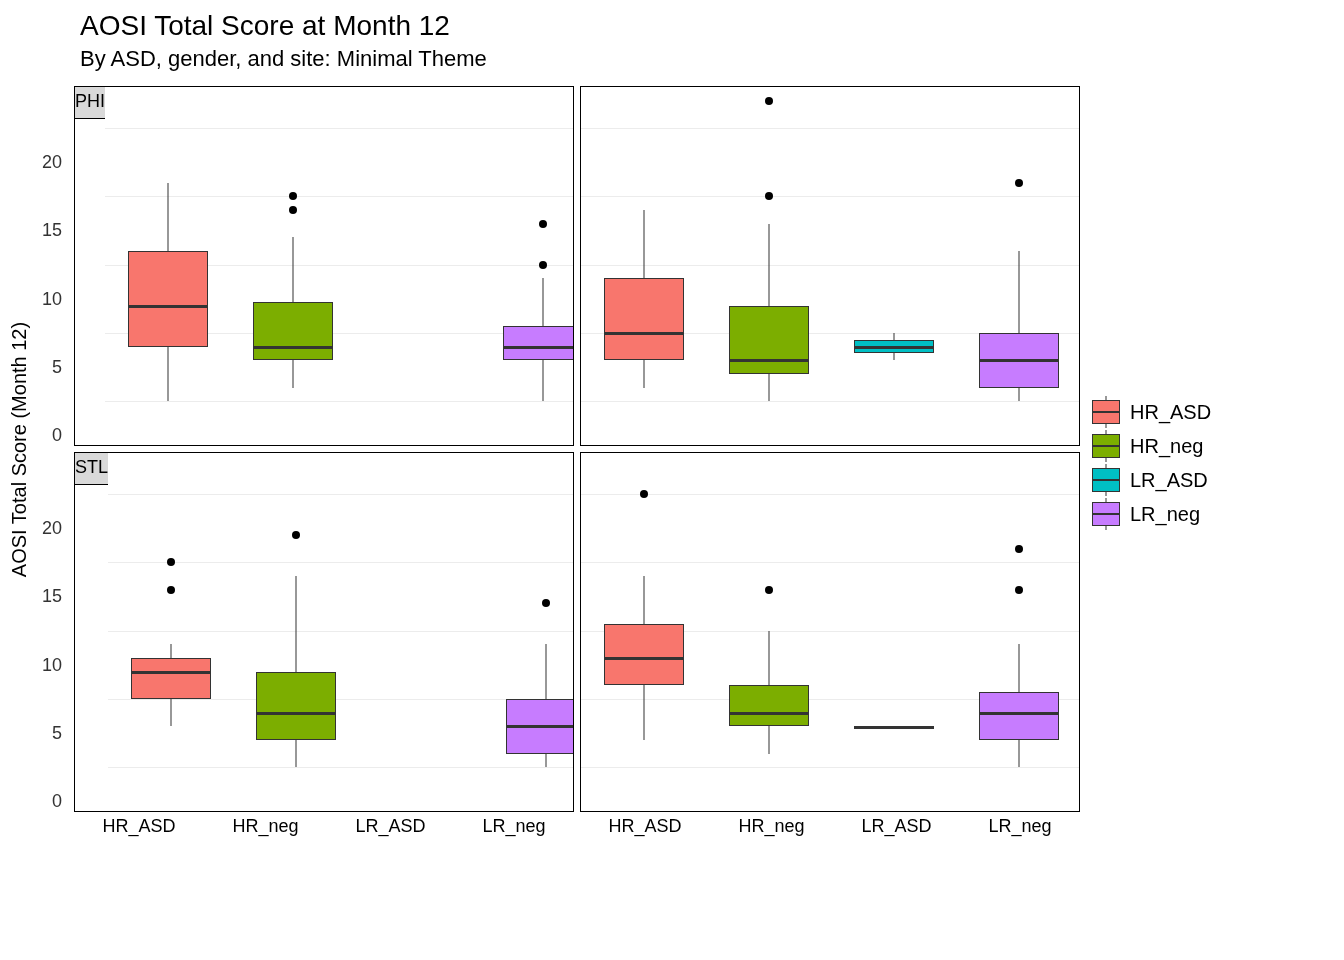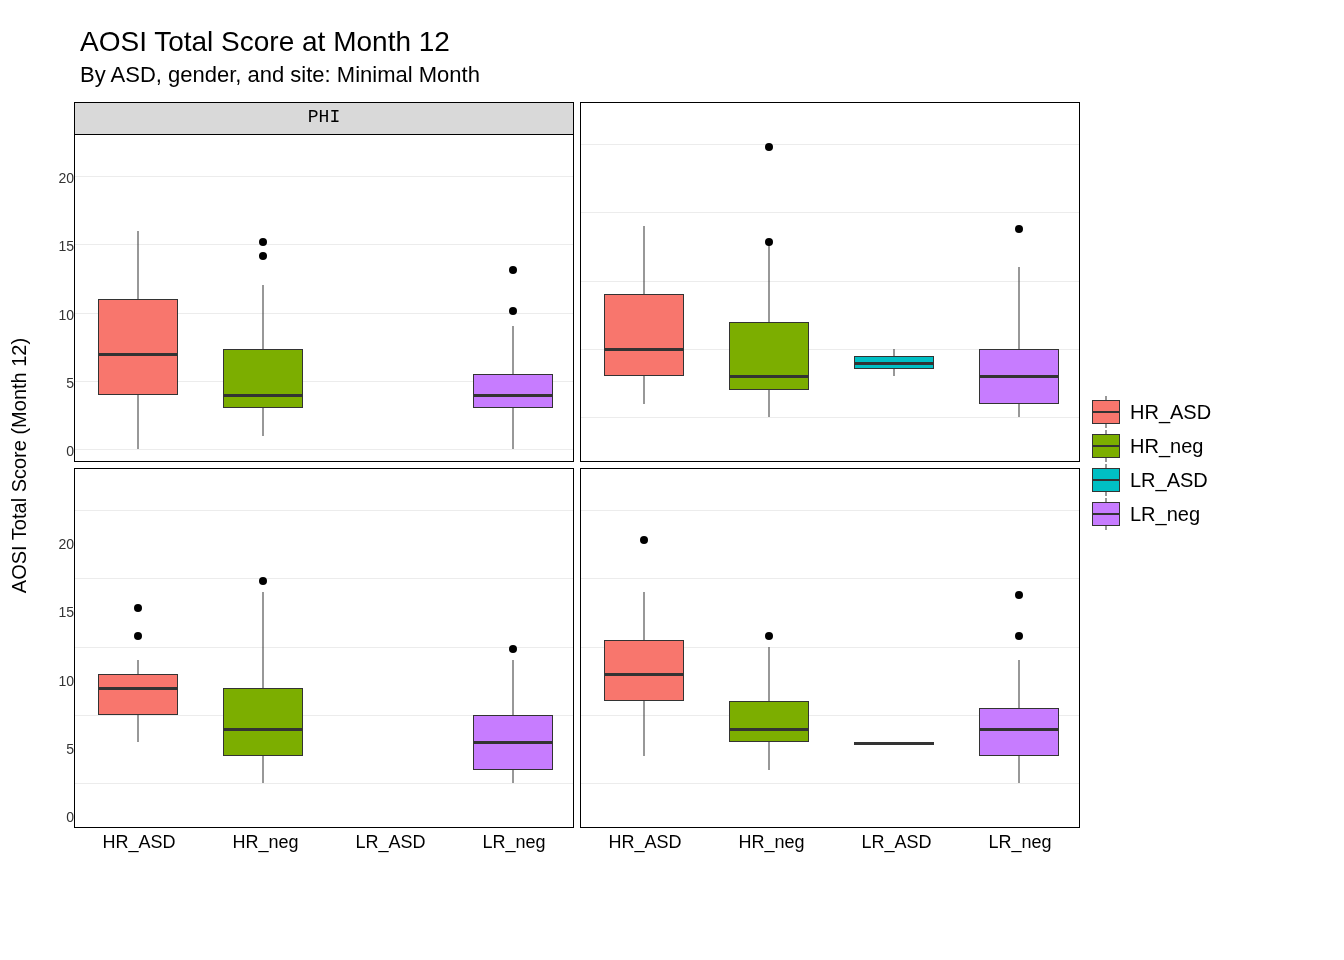--- a/index.html
+++ b/index.html
@@ -7,21 +7,21 @@
     padding: 0;
     background: #ffffff;
     font-family: Arial, Helvetica, sans-serif;
     color: #000;
   }
   .page {
     width: 1332px;
     height: 960px;
     position: relative;
     box-sizing: border-box;
-    padding-top: 26px;
+    padding-top: 10px;
   }
   .titles {
     padding-left: 80px;
   }
   .title {
     font-size: 28px;
     font-weight: 500;
     margin: 0 0 4px 0;
   }
   .subtitle {
@@ -44,37 +44,36 @@
     white-space: nowrap;
     font-size: 20px;
   }
   .ytick-col {
     width: 34px;
     position: relative;
     height: 720px; 
   }
   .ytick {
     position: absolute;
-    right: 0;
-    font-size: 14px;
+    right: 12px;
+    font-size: 18px;
     color: #333;
     transform: translateY(50%);
   }
   .facets {
     display: grid;
     grid-template-columns: 500px 500px;
     grid-auto-rows: 360px;
     gap: 6px;
   }
   .facet {
     border: 1px solid #000;
     display: flex;
-    flex-direction: column;
-    box-sizing: border-box;
-    font-family: Liberation Mono, monospace;
+    flex-direction: row;
+    box-sizing: border-box;
   }
   .strip {
     background: #d9d9d9;
     text-align: center;
     font-size: 18px;
     padding: 4px 0;
     border-bottom: 1px solid #000;
   }
   .panel {
     flex: 1 1 auto;
@@ -203,21 +202,21 @@
     transform: translateY(-50%);
   }
 </style>
 </head>
 <body>
 
 <div class="page">
 
   <div class="titles">
     <div class="title">AOSI Total Score at Month 12</div>
-    <div class="subtitle">By ASD, gender, and site: Minimal Month</div>
+    <div class="subtitle">By ASD, gender, and site: Minimal Theme</div>
   </div>
 
   <div class="plot-row">
 
     <div class="ylabel-wrap">
       <div class="ylabel">AOSI Total Score (Month 12)</div>
     </div>
 
     <div class="ytick-col" id="ytick-col">
         <div class="ytick" style="bottom: 373.667px;">0</div>
@@ -289,20 +288,21 @@
             </div>
             <div class="group-slot" style="left: 375px; width: 125px;">
               <div class="whisker-line" style="top: 164px; height: 150.333px;"></div>
               <div class="box" style="background: rgb(199, 124, 255); top: 246px; height: 54.6667px;"></div>
               <div class="median" style="top: 272.333px;"></div>
               <div class="outlier" style="bottom: 232.333px;"></div>
             </div>
           </div>
         </div>
         <div class="facet">
+          <div class="strip" style="height: 23px;">STL</div>
           <div class="panel" style="height: 328px;">
             <div class="gridline" style="top: 314.333px;"></div>
             <div class="gridline" style="top: 246px;"></div>
             <div class="gridline" style="top: 177.667px;"></div>
             <div class="gridline" style="top: 109.333px;"></div>
             <div class="gridline" style="top: 41px;"></div>
             <div class="group-slot" style="left: 0px; width: 125px;">
               <div class="whisker-line" style="top: 191.333px; height: 82px;"></div>
               <div class="box" style="background: rgb(248, 118, 109); top: 205px; height: 41px;"></div>
               <div class="median" style="top: 217.667px;"></div>

